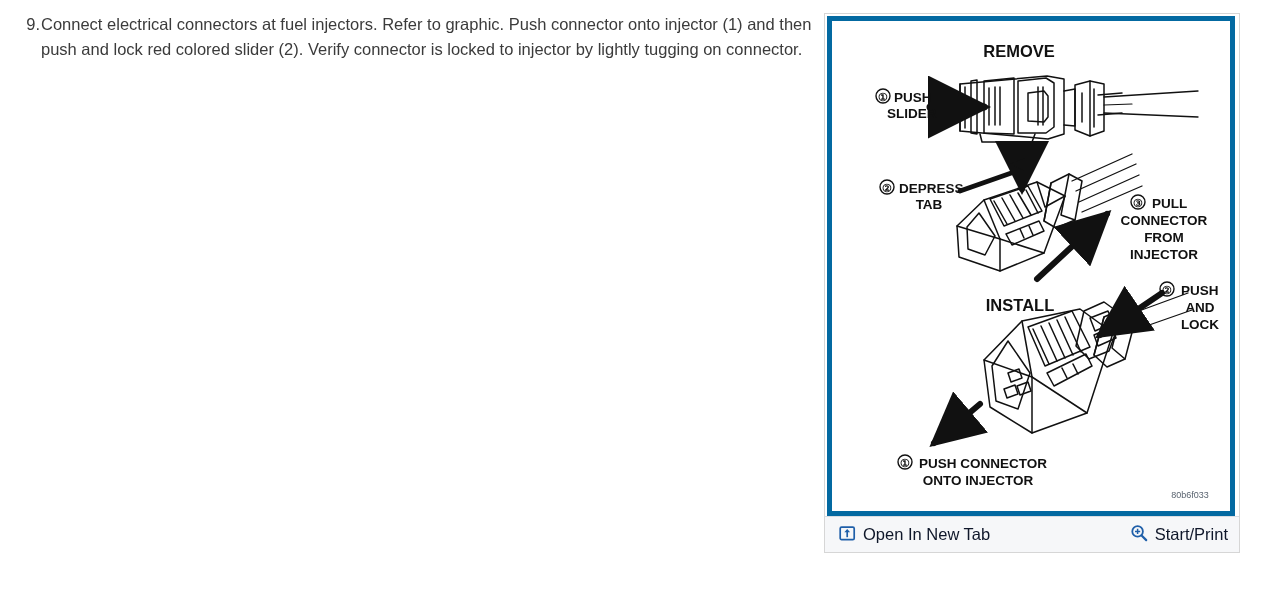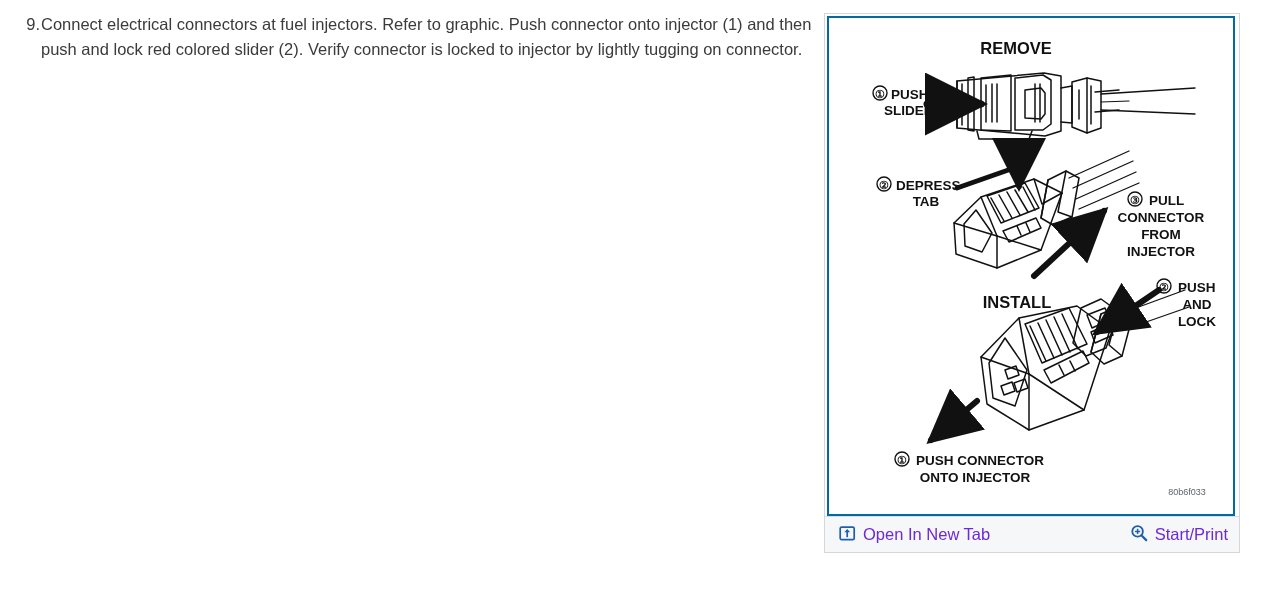--- a/index.html
+++ b/index.html
@@ -56,21 +56,21 @@
     background: #ffffff;
     border: 1px solid #d6d6d6;
     box-sizing: border-box;
   }
   .figure-frame {
     position: absolute;
     left: 2px;
     top: 2px;
     width: 408px;
     height: 500px;
-    border: 2px solid #0369a1;
+    border: 5px solid #0369a1;
     box-sizing: border-box;
     background: #ffffff;
     overflow: hidden;
   }
   .figure-svg {
     position: absolute;
     left: 0;
     top: 0;
   }
 
@@ -85,21 +85,21 @@
     box-sizing: border-box;
     display: flex;
     align-items: center;
     justify-content: space-between;
     padding: 0 11px 0 14px;
   }
   .footer-link {
     display: flex;
     align-items: center;
     gap: 7px;
-    color: #6d28d9;
+    color: #0f172a;
     font-size: 16.5px;
     cursor: pointer;
     text-decoration: none;
     white-space: nowrap;
   }
   .footer-link .lbl { line-height: 1; }
   .ico { display: block; }
 </style>
 </head>
 <body>

